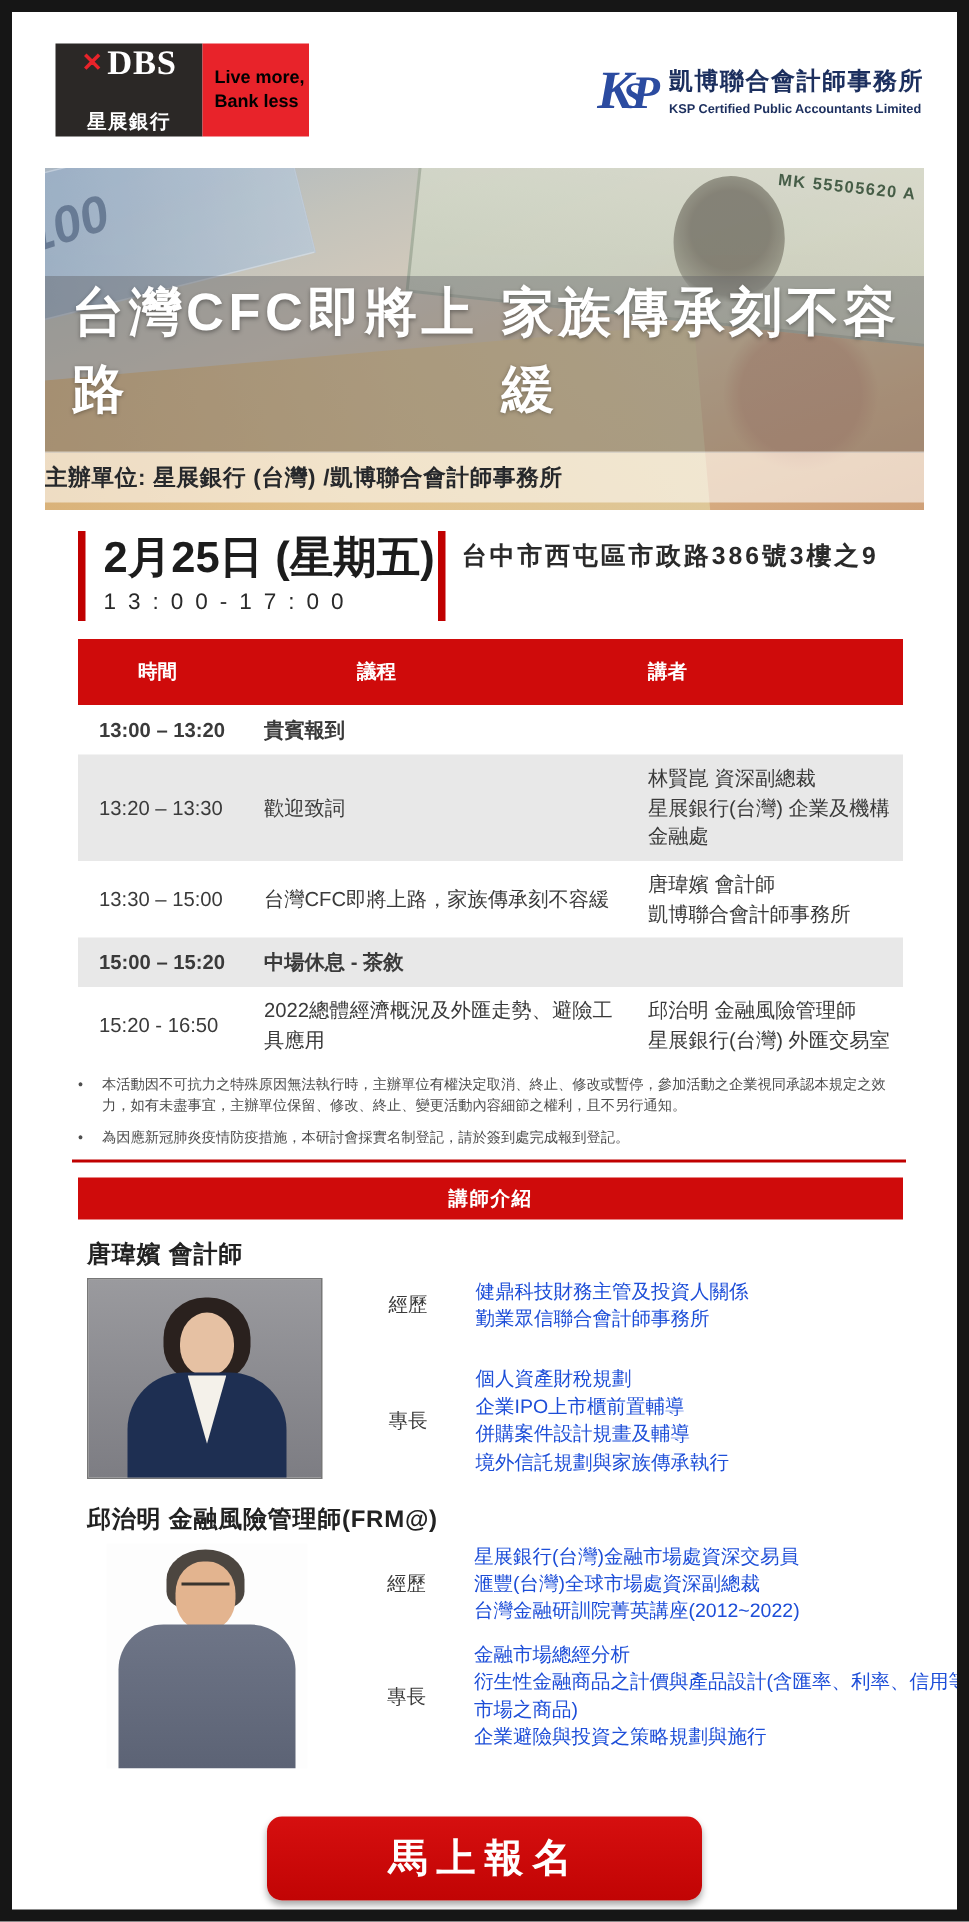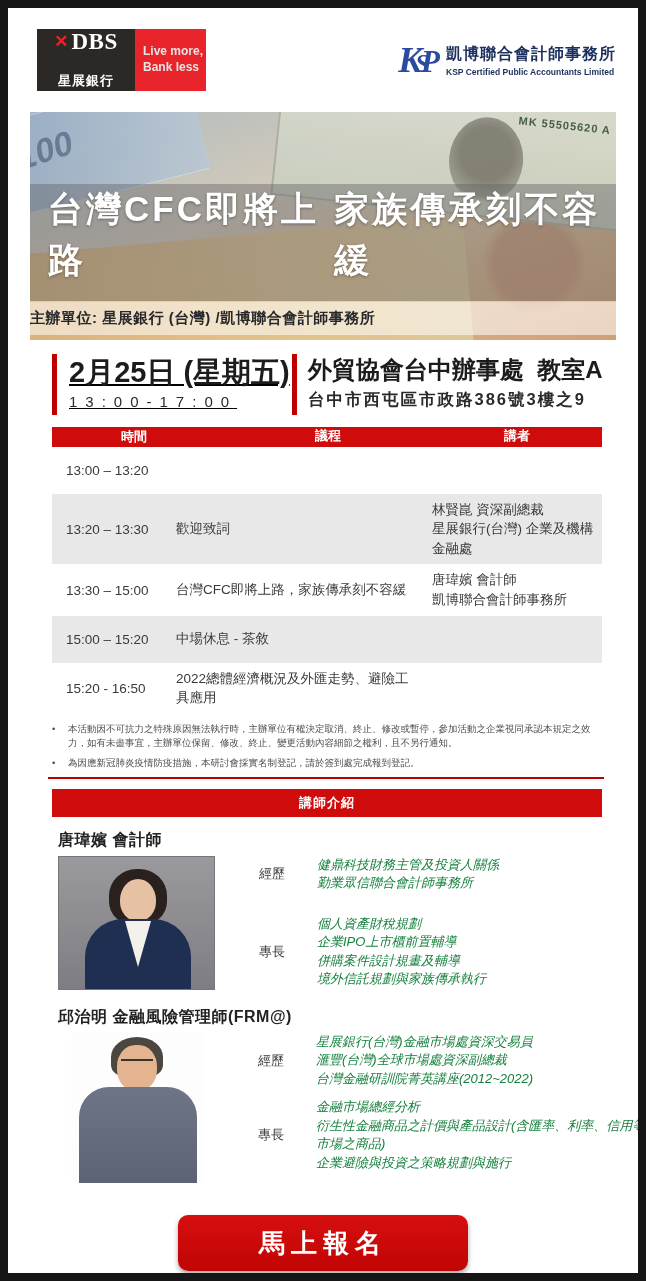--- a/index.html
+++ b/index.html
@@ -10,21 +10,21 @@
   }
 
   
   .header { height:104px; display:flex; align-items:center; justify-content:space-between; padding:0 22px 0 29px; }
   .dbs-logo { display:flex; height:62px; }
   .dbs-black { width:98px; background:#2b2826; color:#fff; display:flex; flex-direction:column; align-items:center; justify-content:center; }
   .dbs-top { display:flex; align-items:center; gap:3px; }
   .dbs-x { color:#e8232a; font-weight:bold; font-size:17px; line-height:1; }
   .dbs-word { font-family:"Liberation Serif", serif; font-weight:bold; font-size:23px; letter-spacing:0.5px; line-height:1; }
   .dbs-cn { font-family:"Liberation Serif", serif; font-size:13px; font-weight:bold; margin-top:19px; letter-spacing:1px; }
-  .dbs-red { width:71px; background:#e8232a; color:#e5e5e5; font-size:12px; font-weight:bold; display:flex; flex-direction:column; justify-content:center; padding-left:8px; line-height:1.3; }
+  .dbs-red { width:71px; background:#e8232a; color:#000000; font-size:12px; font-weight:bold; display:flex; flex-direction:column; justify-content:center; padding-left:8px; line-height:1.3; }
   .ksp-logo { display:flex; align-items:center; gap:6px; }
   .ksp-mono { font-family:"Liberation Serif", serif; font-style:italic; font-weight:bold; color:#2b4ba0; line-height:1; white-space:nowrap; }
   .ksp-k { font-size:36px; }
   .ksp-s { font-size:25px; margin-left:-7px; }
   .ksp-p { font-size:31px; margin-left:-8px; }
   .ksp-text { display:flex; flex-direction:column; }
   .ksp-cn { color:#1c2f5e; font-size:16px; font-weight:bold; letter-spacing:1px; }
   .ksp-en { color:#1c2f5e; font-size:8.5px; font-weight:bold; margin-top:2px; }
 
   
@@ -51,54 +51,54 @@
   }
   .hero-title { color:#fff; font-size:35px; font-weight:bold; letter-spacing:3px; line-height:1.45; text-shadow:0 1px 3px rgba(0,0,0,0.35); }
   .organizer-strip {
     position:absolute; left:0; right:0; bottom:5px; height:34px;
     background:rgba(255,255,255,0.55); display:flex; align-items:center; 
   }
   .organizer-text { color:#26282b; font-size:15px; font-weight:bold; letter-spacing:0.5px; }
 
   
   .event-info { display:flex; margin:14px 30px 0 44px; }
-  .event-date-block { border-left:5px solid #c00000; padding:2px 0 4px 12px; width:240px;text-decoration:underline; }
+  .event-date-block { border-left:5px solid #c00000; padding:2px 0 4px 12px; width:240px; }
   .event-date { font-size:29px; font-weight:bold; color:#1c1c1c; line-height:1.15; }
   .event-time { font-size:15px; color:#2a2a2a; letter-spacing:8px; margin-top:4px; }
   .event-venue-block { border-left:5px solid #c00000; padding:2px 0 4px 11px; flex:1; }
   .event-venue { font-size:24px; font-weight:bold; color:#1c1c1c; line-height:1.2; white-space:pre-wrap; }
   .event-address { font-size:16.5px; font-weight:bold; color:#2a2a2a; letter-spacing:2px; margin-top:4px; }
 
   
   .agenda { margin:12px 36px 0 44px; }
-  .agenda-head { display:flex; background:#cf0b0b; color:#fff; font-size:13px; font-weight:bold; height:20px; align-items:center;text-align:center; }
+  .agenda-head { display:flex; background:#cf0b0b; color:#fff; font-size:13px; font-weight:bold; height:44px; align-items:center; }
   .agenda-row { display:flex; font-size:13.5px; color:#3a3a3a; align-items:center; }
   .agenda-row.alt { background:#e8e8e8; }
   .col-time { width:124px; padding-left:14px; flex-shrink:0; }
   .col-topic { width:256px; padding-right:14px; flex-shrink:0; line-height:1.45; }
   .col-speaker { flex:1; line-height:1.45; }
   .agenda-head .col-time { padding-left:40px; }
   .agenda-head .col-topic { padding-left:62px; }
-  .row-1line { height:47px; }
+  .row-1line { height:33px;font-weight:bold; }
   .row-2line { min-height:46px; padding:6px 0; }
 
   
   .notes { margin:8px 34px 0 44px; }
   .note-item { display:flex; font-size:9.5px; color:#4d4d4d; line-height:1.45; margin-bottom:7px; }
   .note-bullet { width:16px; flex-shrink:0; }
 
   
   .section-divider { height:2px; background:#c00000; margin:4px 34px 0 40px; }
   .speakers-title-bar { margin:10px 36px 0 44px; background:#cf0b0b; color:#fff; height:28px; display:flex; align-items:center; justify-content:center; font-size:13px; font-weight:bold; letter-spacing:1px; }
   .speaker-name { margin:13px 0 0 50px; font-size:16px; font-weight:bold; color:#222; letter-spacing:0.5px; }
   .speaker-row { display:flex; margin-left:50px; margin-top:5px; }
   .bio-cols { display:flex; flex-direction:column; margin-left:44px; }
   .bio-pair { display:flex; align-items:center; }
   .bio-label { width:58px; flex-shrink:0; font-size:13px; color:#3a3a3a; }
-  .bio-lines { width:330px; font-size:13px; color:#15803d; line-height:1.42;font-style:italic; }
+  .bio-lines { width:330px; font-size:13px; color:#1d4ed8; line-height:1.42; }
   .gap22 { height:22px; }
   .gap10 { height:10px; }
 
   
   .photo1 { width:157px; height:134px; position:relative; overflow:hidden; border:1px solid #777;
     background:linear-gradient(180deg,#9a9a9e,#7d7d83); flex-shrink:0; }
   .p1-hair { position:absolute; left:50px; top:12px; width:58px; height:56px; border-radius:48% 48% 42% 42%; background:#2a211e; }
   .p1-face { position:absolute; left:61px; top:22px; width:36px; height:42px; border-radius:50% 50% 46% 46%; background:#e6c1a3; }
   .p1-body { position:absolute; left:26px; top:62px; width:106px; height:80px; border-radius:38px 38px 0 0; background:#1e2f52; }
   .p1-blouse { position:absolute; left:66px; top:64px; width:26px; height:46px; background:#f4f1ea; clip-path:polygon(50% 100%,0 0,100% 0); }
@@ -163,33 +163,33 @@
       <span class="organizer-text">主辦單位: 星展銀行 (台灣) /凱博聯合會計師事務所</span>
     </div>
   </div>
 
   <div class="event-info">
     <div class="event-date-block">
       <div class="event-date">2月25日 (星期五)</div>
       <div class="event-time">13:00-17:00</div>
     </div>
     <div class="event-venue-block">
-      <div class="event-venue">外貿協會台中辦事處  教室A</div>
       <div class="event-address">台中市西屯區市政路386號3樓之9</div>
     </div>
   </div>
 
   <div class="agenda">
     <div class="agenda-head">
       <div class="col-time">時間</div>
       <div class="col-topic">議程</div>
       <div class="col-speaker">講者</div>
     </div>
     <div class="agenda-row row-1line">
       <div class="col-time">13:00 – 13:20</div>
+      <div class="col-topic">貴賓報到</div>
       <div class="col-speaker"></div>
     </div>
     <div class="agenda-row row-2line alt">
       <div class="col-time">13:20 – 13:30</div>
       <div class="col-topic">歡迎致詞</div>
       <div class="col-speaker">
         <div>林賢崑 資深副總裁</div>
         <div>星展銀行(台灣) 企業及機構金融處</div>
       </div>
     </div>
@@ -202,20 +202,24 @@
       </div>
     </div>
     <div class="agenda-row row-1line alt">
       <div class="col-time">15:00 – 15:20</div>
       <div class="col-topic">中場休息 - 茶敘</div>
       <div class="col-speaker"></div>
     </div>
     <div class="agenda-row row-2line">
       <div class="col-time">15:20 - 16:50</div>
       <div class="col-topic">2022總體經濟概況及外匯走勢、避險工具應用</div>
+      <div class="col-speaker">
+        <div>邱治明 金融風險管理師</div>
+        <div>星展銀行(台灣) 外匯交易室</div>
+      </div>
     </div>
   </div>
 
   <div class="notes">
     <div class="note-item">
       <span class="note-bullet">•</span>
       <span>本活動因不可抗力之特殊原因無法執行時，主辦單位有權決定取消、終止、修改或暫停，參加活動之企業視同承認本規定之效力，如有未盡事宜，主辦單位保留、修改、終止、變更活動內容細節之權利，且不另行通知。</span>
     </div>
     <div class="note-item">
       <span class="note-bullet">•</span>

